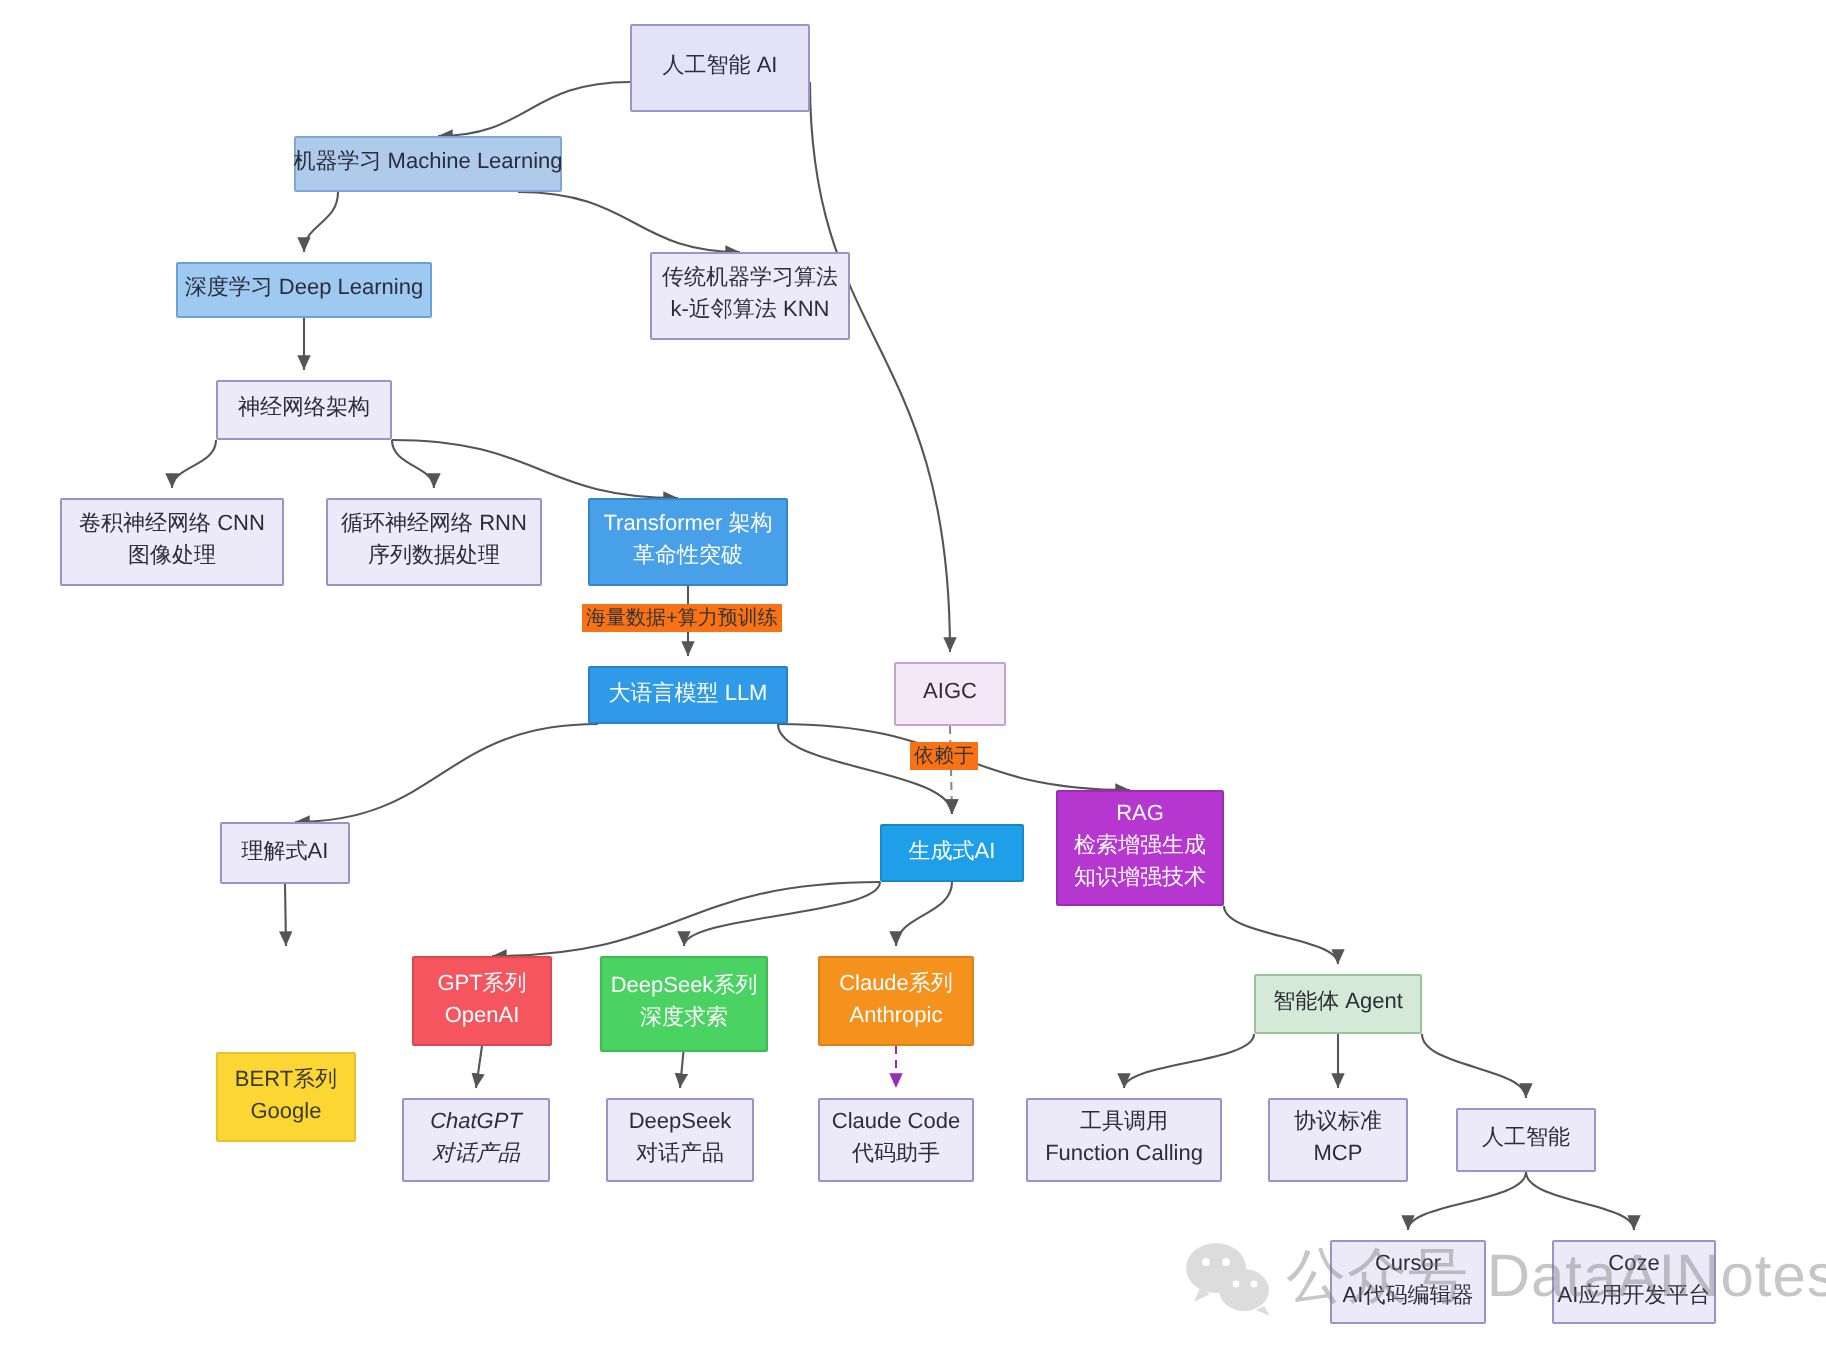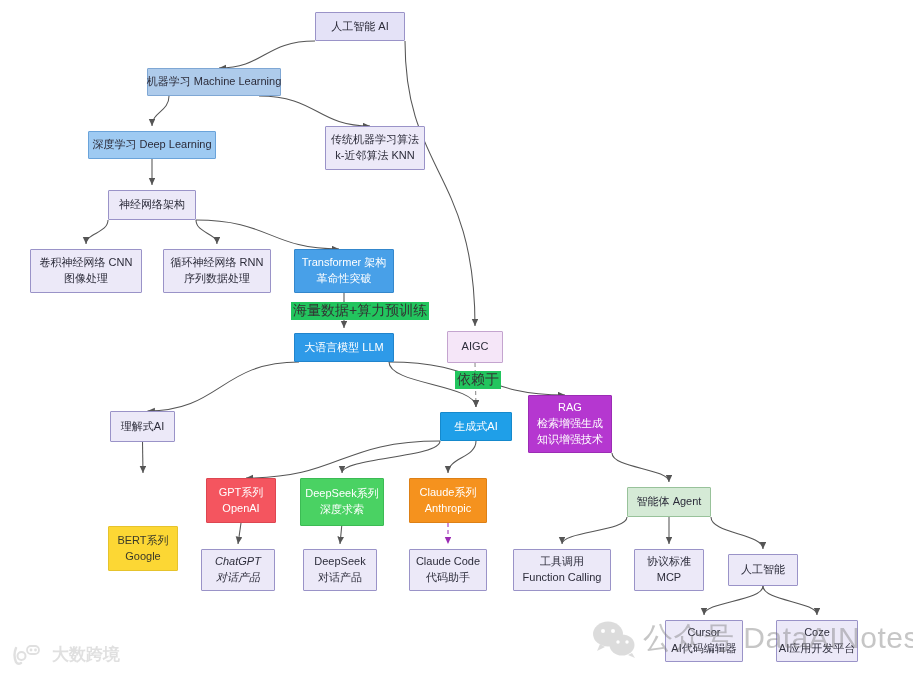--- a/index.html
+++ b/index.html
@@ -37,23 +37,23 @@
     justify-content: center;
     text-align: center;
     font-size: 11px;
     line-height: 1.45;
     border-radius: 1px;
     z-index: 3;
   }
   .node .ln { white-space: nowrap; display:block; }
   .edge-label {
     position: absolute;
-    font-size: 14px;
+    font-size: 10px;
     color: #333;
-    background: #22c55e;
+    background: #f97316;
     padding: 0 2px;
     white-space: nowrap;
     z-index: 4;
   }
   
   .wm-center {
     position: absolute;
     left: 592px;
     top: 618px;
     display: flex;
@@ -125,21 +125,21 @@
         <path d="M612,453 C612,468.3 669,468.3 669,482" marker-end="url(#arw)"></path>
         <path d="M627,517 C627,531.4 562,531.4 562,544" marker-end="url(#arw)"></path>
         <path d="M669,517 L669,544" marker-end="url(#arw)"></path>
         <path d="M711,517 C711,533.65 763,533.65 763,549" marker-end="url(#arw)"></path>
         <path d="M763,586 C763,601.3 704,601.3 704,615" marker-end="url(#arw)"></path>
         <path d="M763,586 C763,601.3 817,601.3 817,615" marker-end="url(#arw)"></path>
       </g>
   </svg>
 
   <div id="nodes-layer">
-      <div class="node" style="left: 315px; top: 12px; width: 90px; height: 29px; background: rgb(228, 226, 247); border-color: rgb(154, 147, 200); color: rgb(44, 44, 58);">
+      <div class="node" style="left: 315px; top: 12px; width: 90px; height: 44px; background: rgb(228, 226, 247); border-color: rgb(154, 147, 200); color: rgb(44, 44, 58);">
         <span class="ln">人工智能 AI</span>
       </div>
       <div class="node" style="left: 147px; top: 68px; width: 134px; height: 28px; background: rgb(174, 203, 235); border-color: rgb(127, 167, 212); color: rgb(44, 44, 58);">
         <span class="ln">机器学习 Machine Learning</span>
       </div>
       <div class="node" style="left: 325px; top: 126px; width: 100px; height: 44px; background: rgb(236, 233, 248); border-color: rgb(154, 147, 200); color: rgb(44, 44, 58);">
         <span class="ln">传统机器学习算法</span>
         <span class="ln">k-近邻算法 KNN</span>
       </div>
       <div class="node" style="left: 88px; top: 131px; width: 128px; height: 28px; background: rgb(158, 202, 242); border-color: rgb(106, 163, 218); color: rgb(44, 44, 58);">
@@ -240,24 +240,14 @@
       <ellipse cx="30" cy="25" rx="12.5" ry="10.5" fill="#8f8f8f"></ellipse>
       <path d="M40 33 L43 38 L36 35 z" fill="#8f8f8f"></path>
       <circle cx="11" cy="11" r="2" fill="#fff"></circle>
       <circle cx="21" cy="11" r="2" fill="#fff"></circle>
       <circle cx="26" cy="22" r="1.7" fill="#fff"></circle>
       <circle cx="35" cy="22" r="1.7" fill="#fff"></circle>
     </svg>
     <span class="wm-text">公众号 DataAINotes</span>
   </div>
 
-  <div class="wm-brand">
-    <svg width="34" height="22" viewBox="0 0 34 22">
-      <path d="M4 4 q-3 7 0 14 q2 3 5 1" stroke="rgba(160,160,160,0.33)" stroke-width="2.4" fill="none" stroke-linecap="round"></path>
-      <circle cx="9.5" cy="12" r="4" stroke="rgba(160,160,160,0.33)" stroke-width="2" fill="none"></circle>
-      <rect x="15" y="2" width="12" height="8" rx="4" stroke="rgba(160,160,160,0.33)" stroke-width="1.8" fill="none"></rect>
-      <circle cx="19" cy="6" r="1.4" fill="rgba(160,160,160,0.33)"></circle>
-      <circle cx="23.5" cy="6" r="1.4" fill="rgba(160,160,160,0.33)"></circle>
-    </svg>
-    <span class="bt">大数跨境</span>
-  </div>
 
 </div>
 
 </body></html>

